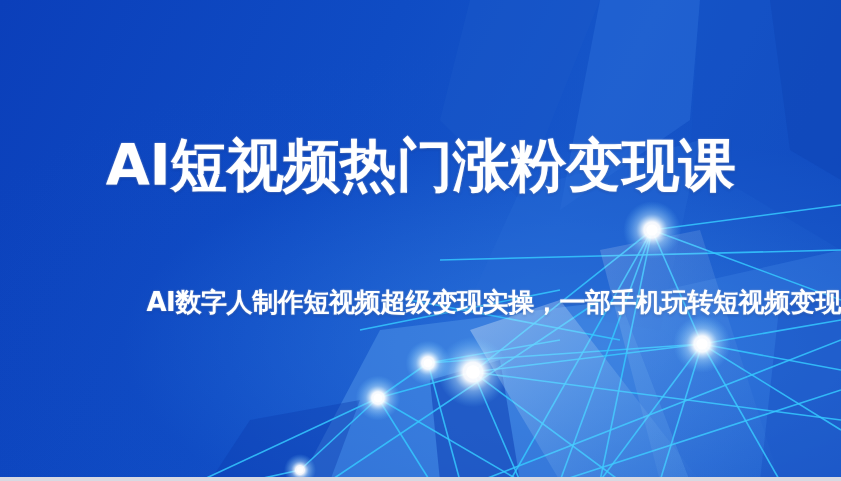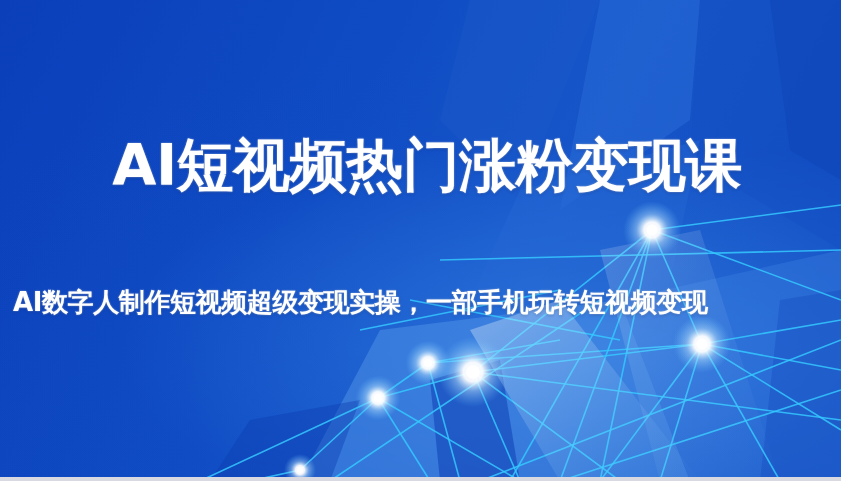--- a/index.html
+++ b/index.html
@@ -43,21 +43,20 @@
     bottom: 0;
     height: 4px;
     background: #d9d9e2;
   }
 
   
   .text-wrap {
     position: absolute;
     inset: 0;
     z-index: 5;
-    margin-left: 13px;
   }
 
   .title {
     position: absolute;
     left: 0;
     right: 0;
     top: 131px;
     text-align: center;
     color: #ffffff;
     font-family: "DejaVu Sans", "Liberation Sans", sans-serif;
@@ -69,21 +68,21 @@
     text-shadow:
       0 0 2px rgba(255,255,255,0.55),
       0 1px 3px rgba(3,26,90,0.35);
   }
 
   .subtitle {
     position: absolute;
     left: 0;
     right: 0;
     top: 286px;
-    text-align: left;
+    text-align: right;
     color: #ffffff;
     font-family: "DejaVu Sans", "Liberation Sans", sans-serif;
     font-weight: 700;
     font-size: 26px;
     line-height: 32px;
     letter-spacing: -0.4px;
     white-space: nowrap;
     text-shadow:
       0 0 2px rgba(255,255,255,0.5),
       0 1px 3px rgba(3,26,90,0.35);

